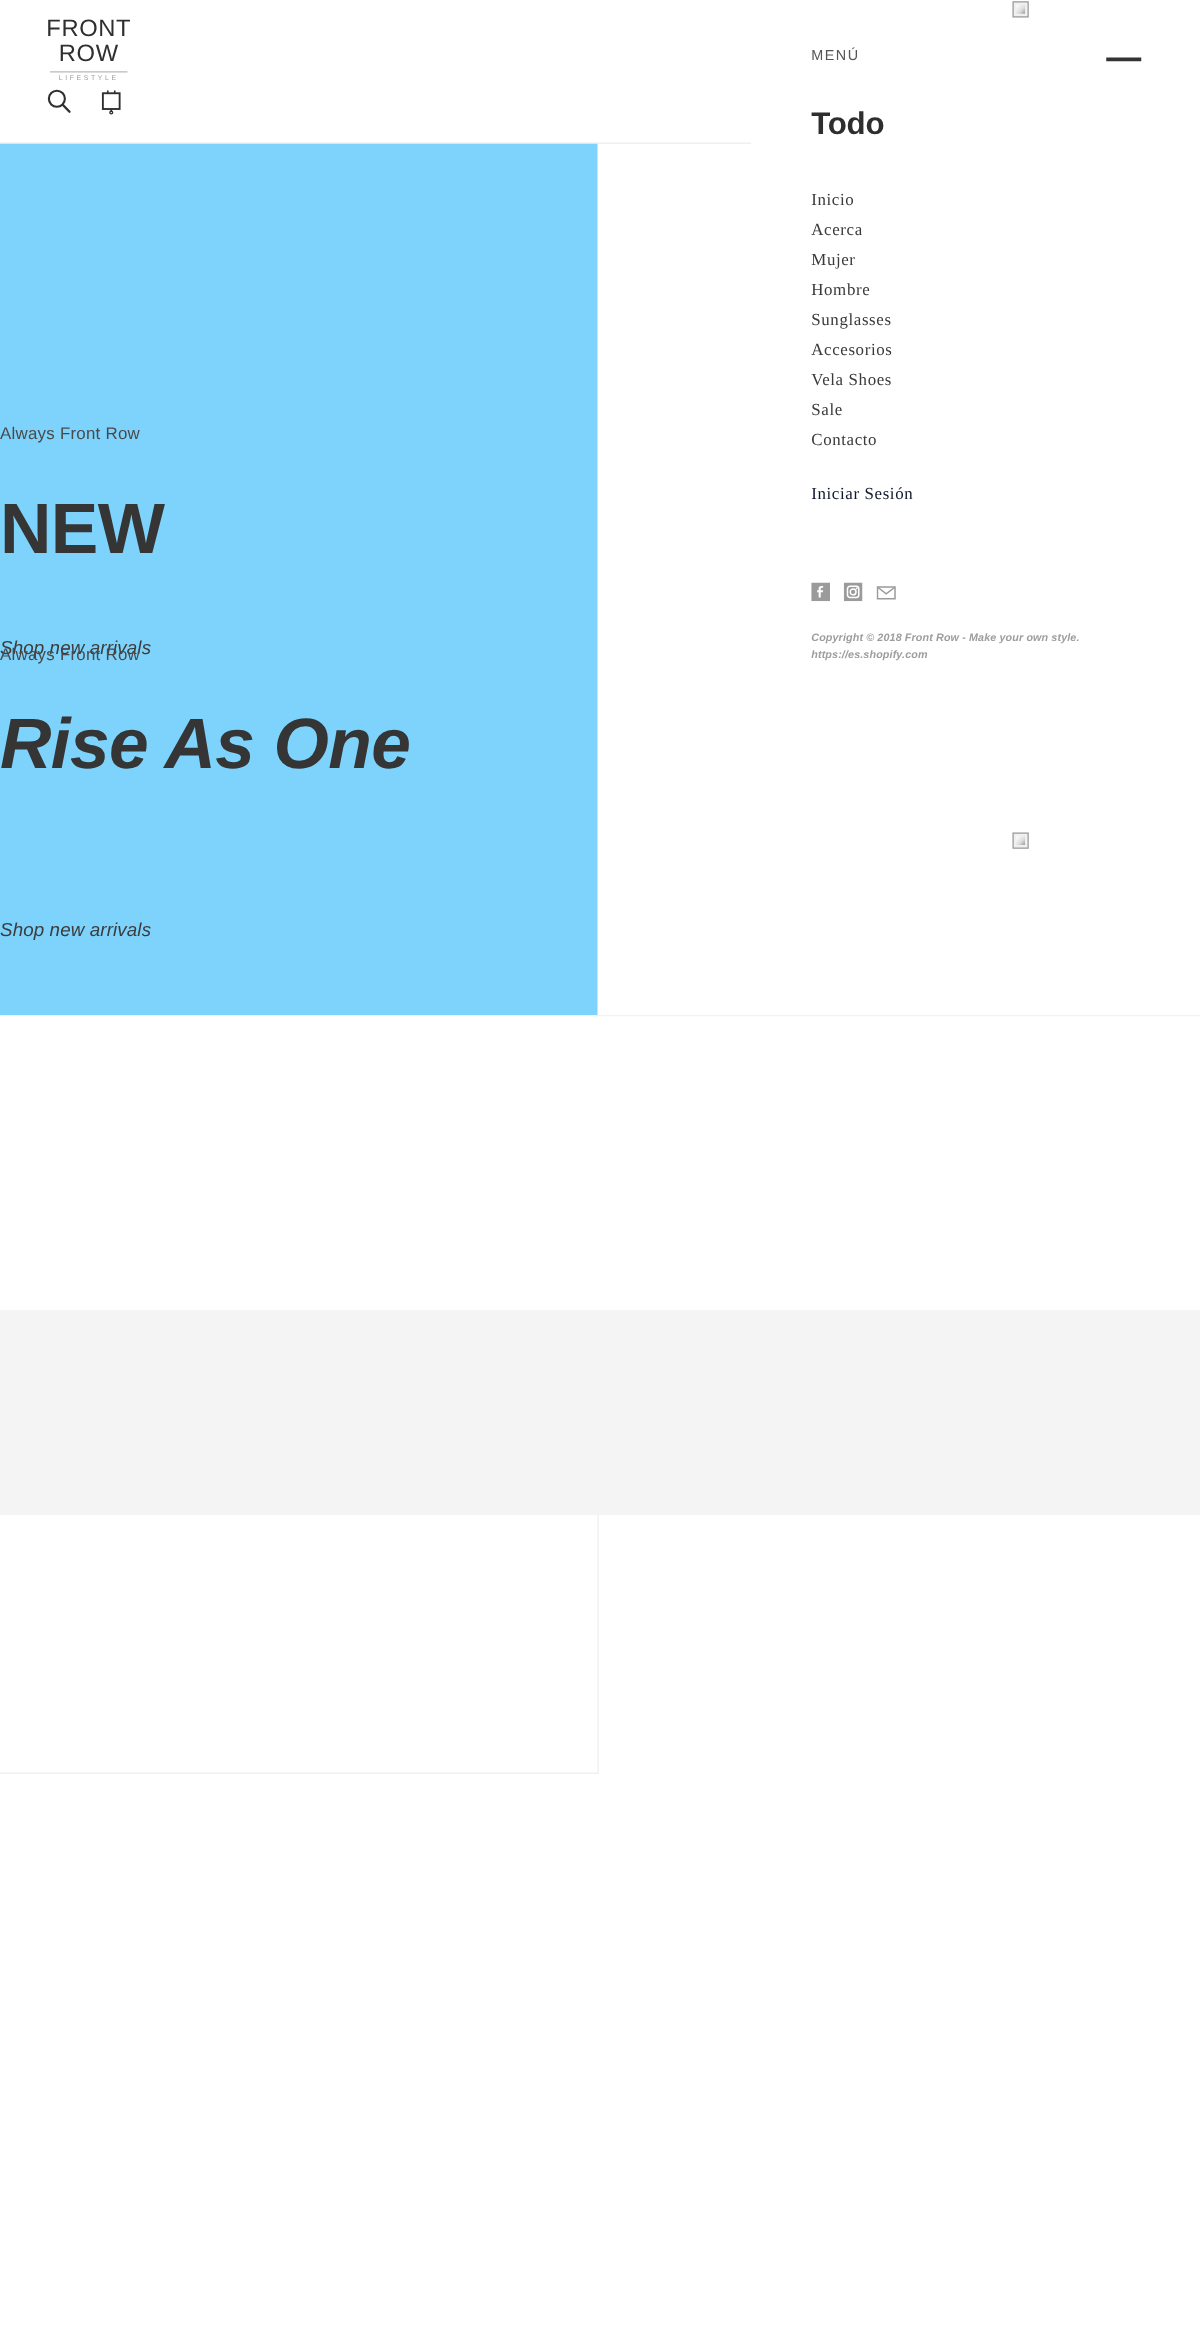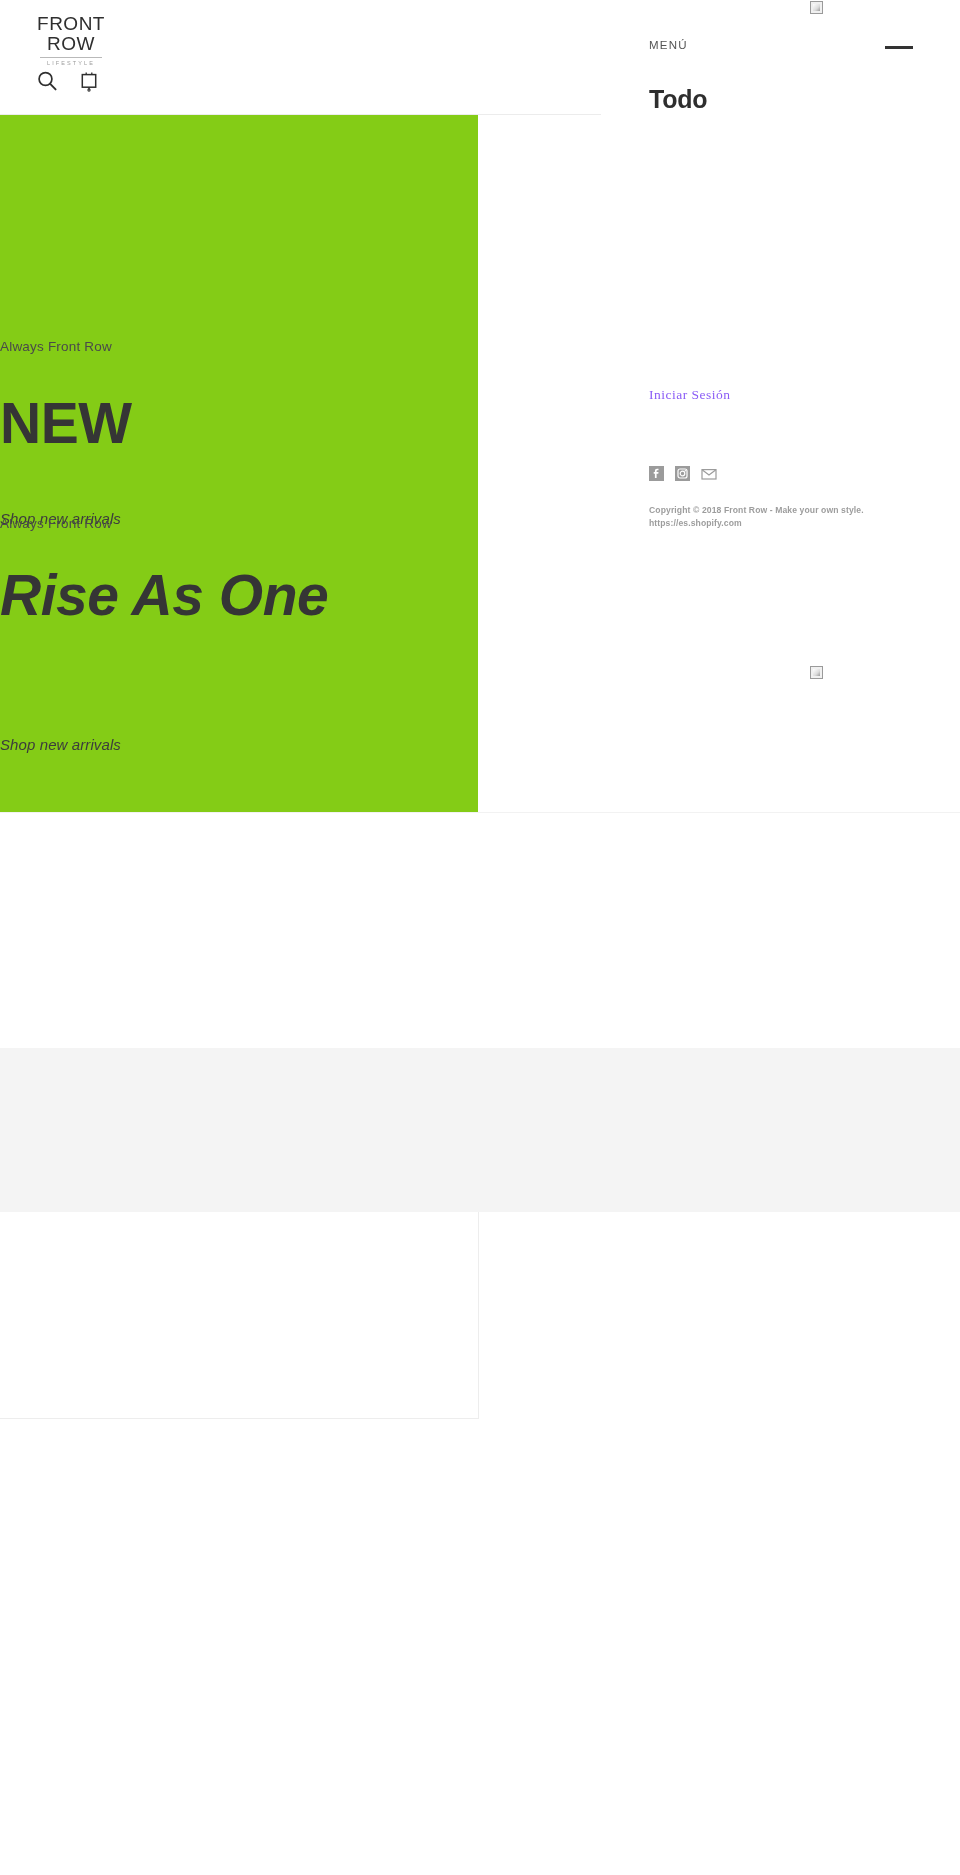--- a/index.html
+++ b/index.html
@@ -42,21 +42,21 @@
   #header-icons {
     position:absolute; left:36px; top:70px;
     display:flex; gap:20px; align-items:center;
   }
   .hicon { width:22px; height:22px; display:block; cursor:pointer; }
   .hicon svg { display:block; }
 
   
   #hero {
     position:absolute; left:0; top:115px; width:478px; height:697px;
-    background:#84cc16; overflow:hidden;
+    background:#7dd3fc; overflow:hidden;
   }
   .slide { position:absolute; left:0; width:478px; }
   #slide-1 { top:0; height:347px; }
   #slide-2 { top:347px; height:350px; }
   .slide-kicker {
     position:absolute; left:0; font-size:13.5px; color:#4a4a4a;
     letter-spacing:0.2px; white-space:nowrap;
   }
   .slide-title {
     position:absolute; left:0; font-size:57px; line-height:66px;
@@ -95,32 +95,33 @@
   }
   #nav-list { position:absolute; left:48px; top:148px; width:280px; }
   .nav-item {
     display:block; font-family:"Liberation Serif", serif;
     font-size:13.5px; color:#3a3a3a; letter-spacing:0.5px;
     line-height:24px; margin-bottom:0; cursor:pointer; white-space:nowrap;
   }
   #account-link {
     position:absolute; left:48px; top:387px;
     font-family:"Liberation Serif", serif; font-size:13.5px;
-    color:#8b5cf6; letter-spacing:0.5px; cursor:pointer;
+    color:#0f172a; letter-spacing:0.5px; cursor:pointer;
   }
   #social-row {
     position:absolute; left:48px; top:466px;
     display:flex; gap:11px; align-items:center;
   }
   .social { width:15px; height:15px; cursor:pointer; display:block; }
   .social svg { display:block; }
   #copyright {
     position:absolute; left:48px; top:504px; width:270px;
     font-size:8.6px; line-height:12.5px; color:#9d9d9d; font-weight:700;
     letter-spacing:0.1px;
+    font-style:italic;
   }
 
   
   #sect-white-1 {
     position:absolute; left:0; top:812px; width:960px; height:236px;
     background:#ffffff; border-top:1px solid #f2f2f2;
   }
   #sect-gray {
     position:absolute; left:0; top:1048px; width:960px; height:164px;
     background:#f4f4f4;
@@ -185,20 +186,31 @@
 
   <div id="drawer">
     <div id="menu-label">MENÚ</div>
 
     <div id="menu-toggle">
       <span class="bar"></span>
     </div>
 
     <div id="drawer-heading">Todo</div>
 
+    <div id="nav-list">
+      <a class="nav-item">Inicio</a>
+      <a class="nav-item">Acerca</a>
+      <a class="nav-item">Mujer</a>
+      <a class="nav-item">Hombre</a>
+      <a class="nav-item">Sunglasses</a>
+      <a class="nav-item">Accesorios</a>
+      <a class="nav-item">Vela Shoes</a>
+      <a class="nav-item">Sale</a>
+      <a class="nav-item">Contacto</a>
+    </div>
 
     <a id="account-link">Iniciar Sesión</a>
 
     <div id="social-row">
       <span class="social">
         <svg viewBox="0 0 15 15" width="15" height="15">
           <rect x="0" y="0" width="15" height="15" fill="#9b9b9b"></rect>
           <path d="M9.5 4.2 H8.4 c-0.5 0-0.8 0.3-0.8 0.9 V6.1 H9.5 L9.3 7.7 H7.6 V12 H5.9 V7.7 H4.7 V6.1 H5.9 V4.9 c0-1.3 0.8-2.1 2.1-2.1 h1.5 Z" fill="#ffffff"></path>
         </svg>
       </span>

